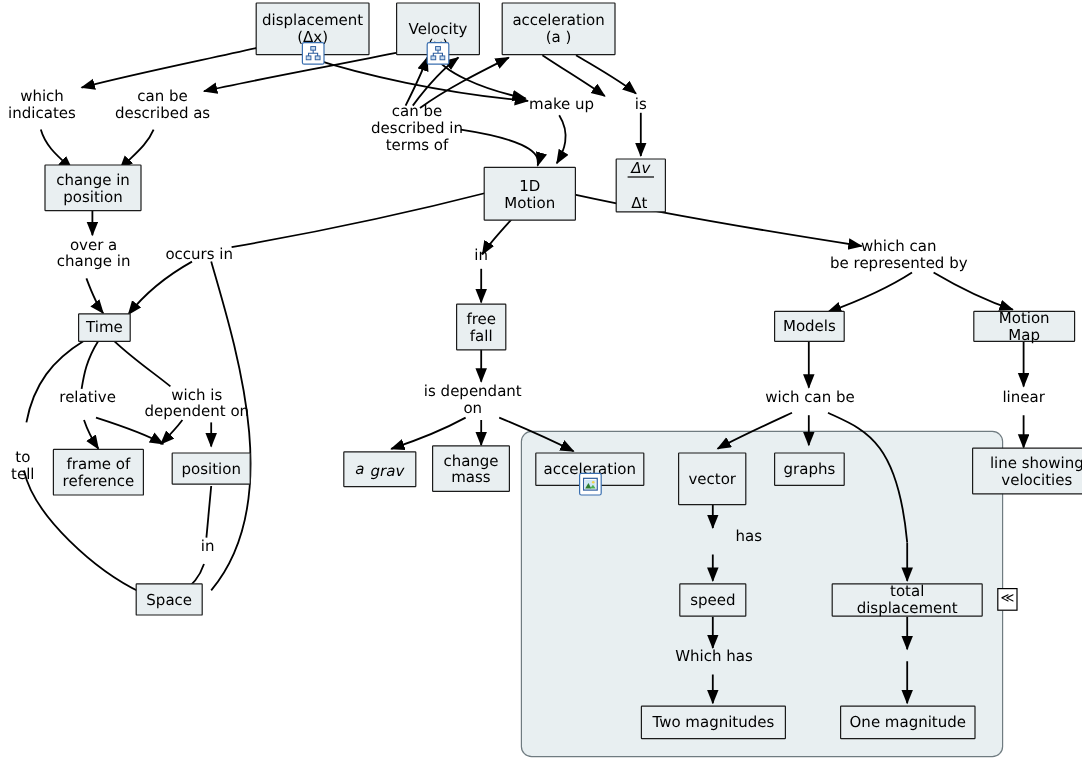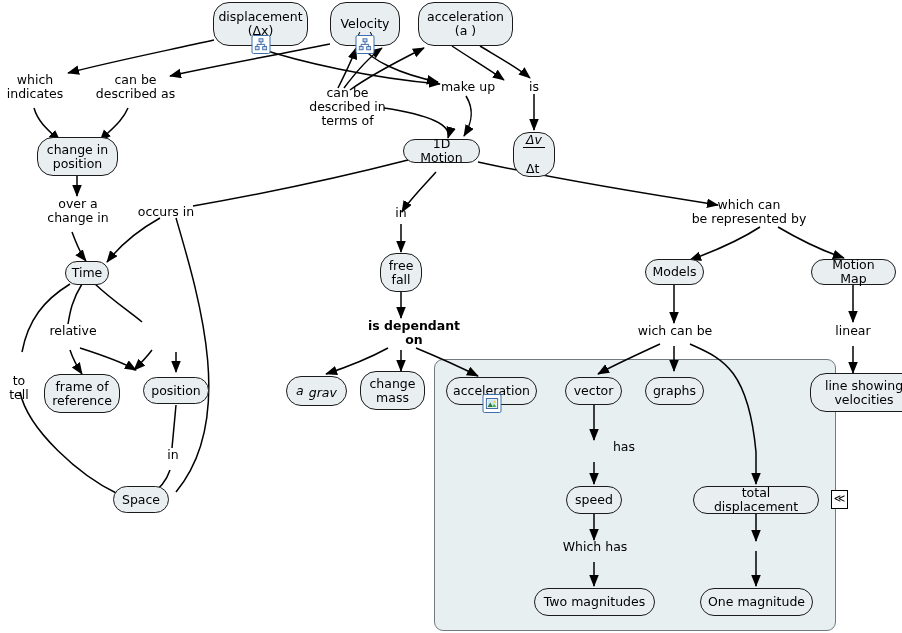--- a/index.html
+++ b/index.html
@@ -28,21 +28,21 @@
     position: absolute;
     background: #e8eff1;
     border: 1px solid #6f7b80;
     border-radius: 9px;
   }
   .node {
     position: absolute;
     box-sizing: border-box;
     background: #e9eff1;
     border: 1.4px solid #1b1b1b;
-    border-radius: 16px;
+    border-radius: 1px;
     display: flex;
     flex-direction: column;
     align-items: center;
     justify-content: center;
     text-align: center;
     font-size: 12.5px;
     color: #000000;
     line-height: 1.12;
     padding: 2px 6px;
     white-space: pre-line;
@@ -241,21 +241,21 @@
   <div class="node" style="left:418px; top:2px; width:95px; height:44px;">
     <span class="nlabel">acceleration
 (a )</span>
   </div>
 
   <div class="node" style="left:37px; top:137px; width:81px; height:39px;">
     <span class="nlabel">change in
 position</span>
   </div>
 
-  <div class="node" style="left:403px; top:139px; width:77px; height:24px;">
+  <div class="node" style="left:403px; top:139px; width:77px; height:45px;">
     <span class="nlabel">1D Motion</span>
   </div>
 
   <div class="node" style="left:513px; top:132px; width:42px; height:45px;">
     <span class="frac">
       <span class="num">Δv</span>
       <span class="den">Δt</span>
     </span>
   </div>
 
@@ -305,21 +305,21 @@
       <svg width="13" height="13" viewBox="0 0 13 13">
         <rect x="0.8" y="1.6" width="11.4" height="9.8" fill="#ffffff" stroke="#2d5d9e" stroke-width="1"></rect>
         <rect x="2.1" y="2.9" width="8.8" height="7.2" fill="#cfe6f5" stroke="none"></rect>
         <circle cx="8.9" cy="4.9" r="1.1" fill="#f0d24a"></circle>
         <path d="M2.1,10.1 L4.9,5.6 L7.2,10.1 z" fill="#2e7d32"></path>
         <path d="M6.2,10.1 L8.6,6.9 L10.9,10.1 z" fill="#4caf50"></path>
       </svg>
     </span>
   </div>
 
-  <div class="node" style="left:565px; top:377px; width:57px; height:28px;">
+  <div class="node" style="left:565px; top:377px; width:57px; height:44px;">
     <span class="nlabel">vector</span>
   </div>
 
   <div class="node" style="left:645px; top:377px; width:59px; height:28px;">
     <span class="nlabel">graphs</span>
   </div>
 
   <div class="node" style="left:810px; top:373px; width:108px; height:39px;">
     <span class="nlabel">line showing
 velocities</span>
@@ -360,27 +360,29 @@
 
   <div class="label" style="left:133px; top:205px; width:66px;">occurs in</div>
 
   <div class="label" style="left:390px; top:206px; width:22px;">in</div>
 
   <div class="label" style="left:664px; top:198px; width:170px;">which can
 be represented by</div>
 
   <div class="label" style="left:44px; top:324px; width:58px;">relative</div>
 
+  <div class="label" style="left:117px; top:322px; width:94px;">wich is
+dependent on</div>
 
   <div class="label" style="left:2px; top:374px; width:34px;">to
 tell</div>
 
   <div class="label" style="left:162px; top:448px; width:22px;">in</div>
 
-  <div class="label" style="left:362px; top:319px; width:104px;font-weight:bold;">is dependant
+  <div class="label" style="left:342px; top:319px; width:104px;">is dependant
 on</div>
 
   <div class="label" style="left:631px; top:324px; width:88px;">wich can be</div>
 
   <div class="label" style="left:828px; top:324px; width:50px;">linear</div>
 
   <div class="label" style="left:578px; top:440px; width:32px;margin-left:30px;">has</div>
 
   <div class="label" style="left:558px; top:540px; width:74px;">Which has</div>
 

